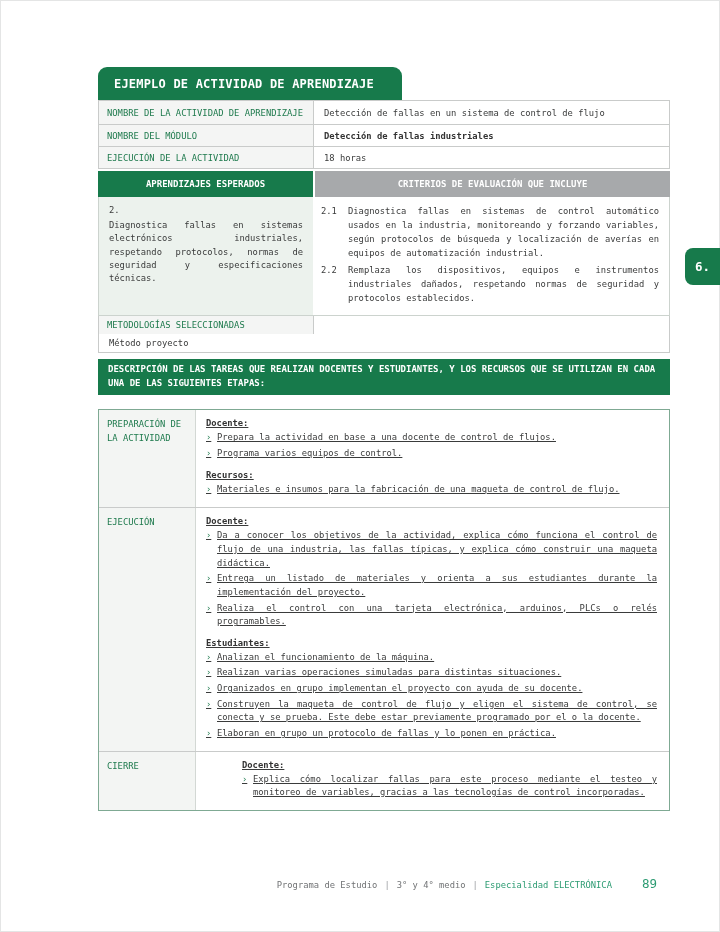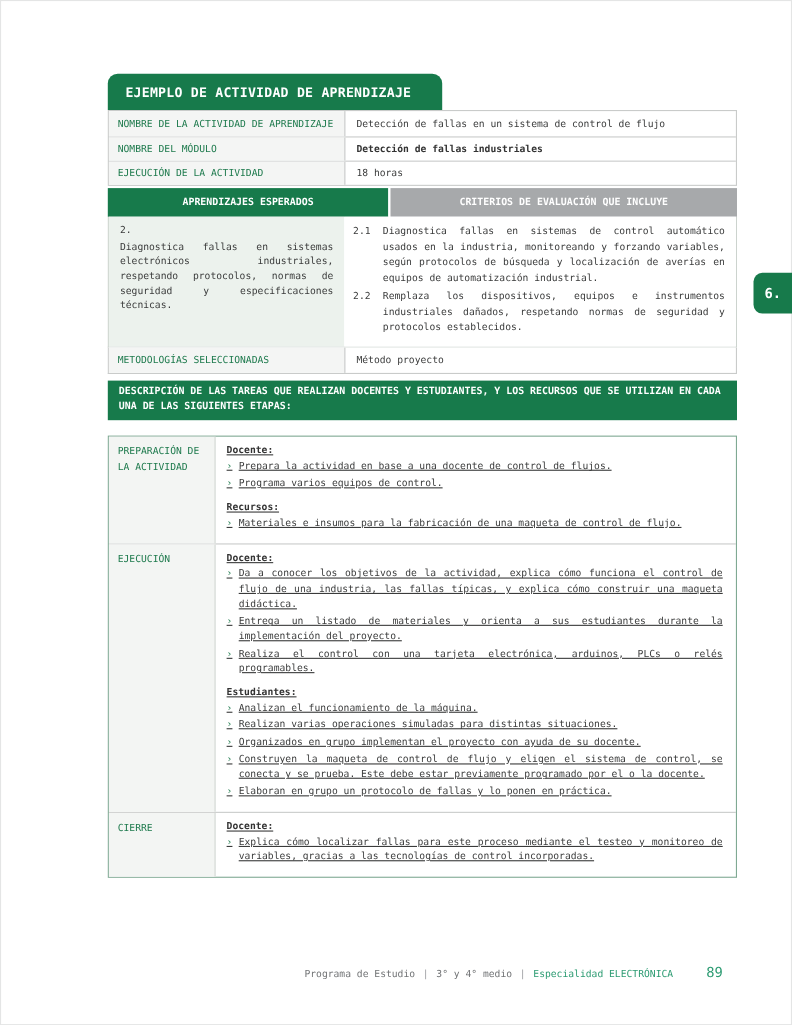--- a/index.html
+++ b/index.html
@@ -31,21 +31,21 @@
     background:#f4f5f4; border-right:1px solid #c9cbca;
     color:#1e7a4d; font-size:8.8px; padding:4px 8px;
     display:flex; align-items:center;
   }
   .info-value { flex:1; font-size:8.8px; padding:4px 10px; display:flex; align-items:center; }
   .info-value.bold { font-weight:bold; color:#333; }
 
   
   .expect-head { display:flex; margin-top:2px; height:26px; }
   .eh-left {
-    width:255px; box-sizing:border-box; background:#177a4b; color:#fff;
+    width:215px; box-sizing:border-box; background:#177a4b; color:#fff;
     font-weight:bold; font-size:9px; display:flex; align-items:center; justify-content:center;
   }
   .eh-gap { width:2px; background:#fff; }
   .eh-right {
     flex:1; background:#a7a9ab; color:#fff; font-weight:bold; font-size:9px;
     display:flex; align-items:center; justify-content:center;
   }
 
   .expect-body { display:flex; border:1px solid #ccd3ce; border-top:none; min-height:107px; }
   .eb-left {
@@ -53,32 +53,32 @@
     font-size:8.8px; line-height:1.5; padding:7px 10px;
   }
   .eb-left .oa-num { margin-bottom:2px; }
   .eb-left .oa-text { text-align:justify; }
   .eb-right { flex:1; background:#fff; padding:7px 10px 7px 8px; }
   .criterio { display:flex; font-size:8.8px; line-height:1.6; margin-bottom:3px; }
   .criterio-num { width:27px; flex-shrink:0; }
   .criterio-text { flex:1; text-align:justify; }
 
   
-  .met-row { display:flex; border:1px solid #c9cbca; border-top:none; min-height:23px; background:#fff; }
+  .met-row { display:flex; border:1px solid #c9cbca; border-top:none; min-height:23px; background:#fff;flex-direction:column; }
 
   
   .desc-band {
     margin-top:6px; background:#177a4b; color:#fff; font-weight:bold;
     font-size:9px; line-height:1.5; padding:4px 10px 5px; box-sizing:border-box;
   }
 
   
   .stages { margin-top:14px; border:1px solid #7fa993; background:#fff; }
   .stage { display:flex; border-bottom:1px solid #c9cbca; }
-  .stage:last-child { border-bottom:none; }
+  .stage:last-child { border-bottom:none;gap:36px; }
   .stage-label {
     width:97px; box-sizing:border-box; flex-shrink:0;
     background:#f3f5f3; border-right:1px solid #d3d8d4;
     color:#1e7a4d; font-size:8.8px; line-height:1.5; padding:8px 6px 8px 8px;
   }
   .stage-content { flex:1; padding:8px 12px 8px 10px; }
   .h-prep  { min-height:97px; }
   .h-ejec  { min-height:224px; }
   .h-cierre{ min-height:50px; }
   .group { margin-bottom:9px;text-decoration:underline; }

